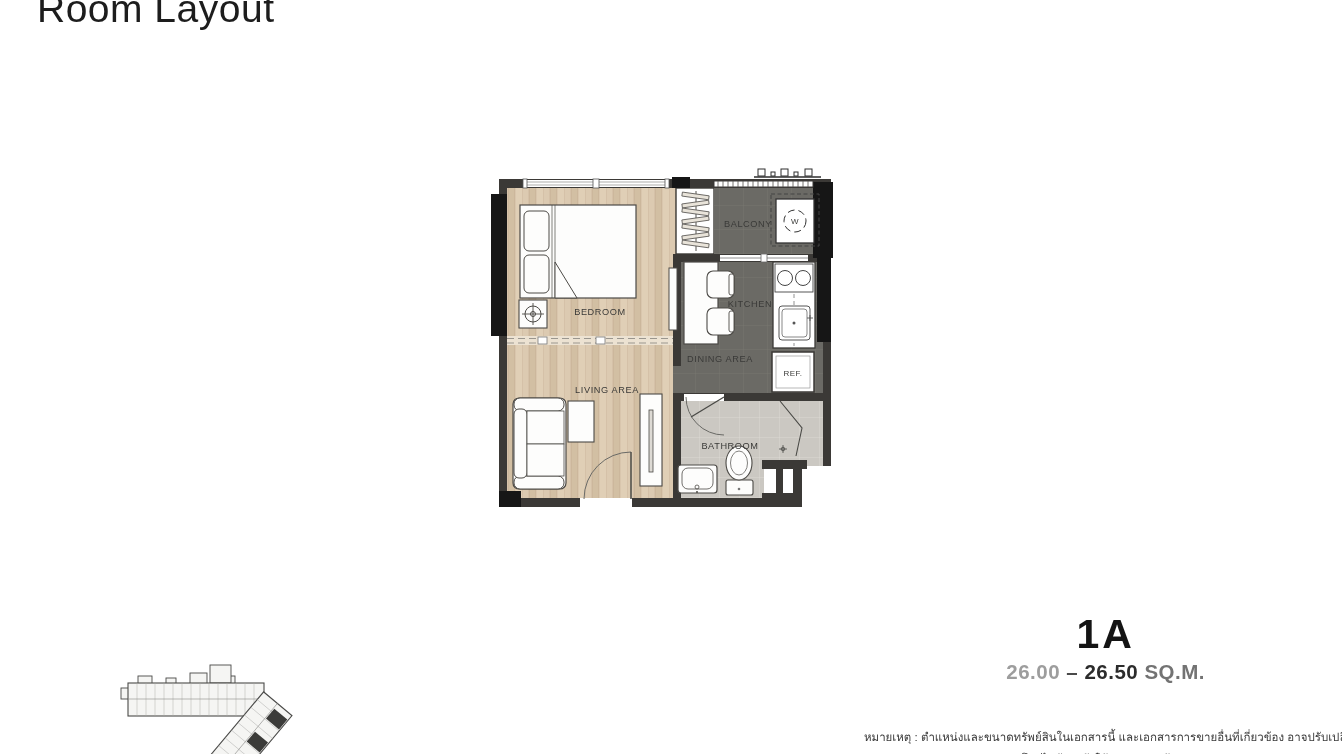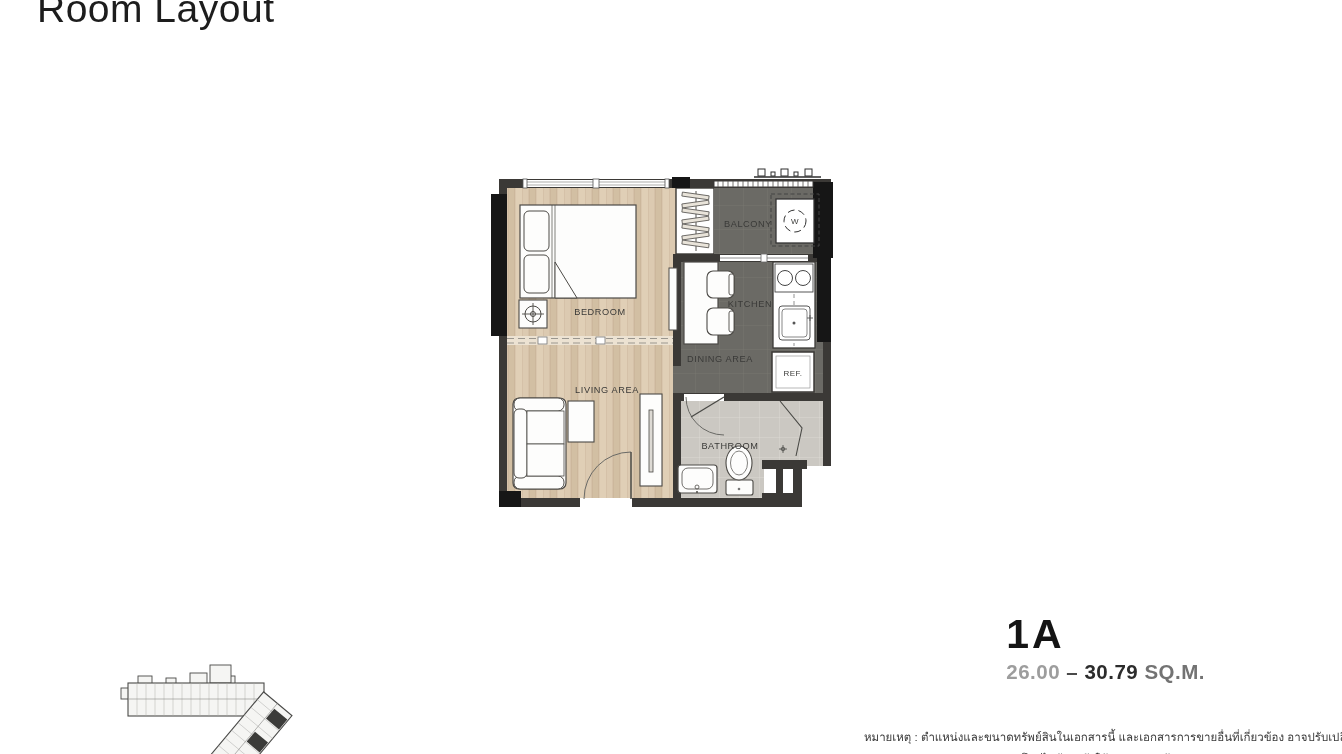--- a/index.html
+++ b/index.html
@@ -2,21 +2,21 @@
 <html><head>
 <meta charset="utf-8">
 <style>
   html,body{margin:0;padding:0;background:#ffffff;}
   .page{position:relative;width:1342px;height:754px;background:#fff;overflow:hidden;
         font-family:"Liberation Sans", sans-serif;}
   .title{position:absolute;left:37px;top:-13px;font-size:39px;font-weight:400;
          color:#1d1d1d;letter-spacing:0.5px;margin:0;}
   .plan-wrap{position:absolute;left:480px;top:158px;width:370px;height:352px;}
   .siteplan-wrap{position:absolute;left:116px;top:658px;width:220px;height:96px;}
-  .unit-info{position:absolute;right:137px;top:612px;text-align:left;}
+  .unit-info{position:absolute;right:137px;top:612px;text-align:center;}
   .unit-name{font-size:41px;font-weight:700;color:#141414;letter-spacing:3px;line-height:1.1;}
   .unit-area{margin-top:3px;font-size:20.5px;font-weight:700;letter-spacing:0.5px;}
   .unit-area .a0{color:#9d9d9d;}
   .unit-area .a1{color:#4a4a4a;}
   .unit-area .a2{color:#2c2c2c;}
   .unit-area .a3{color:#737373;}
   .disclaimer{position:absolute;right:8px;top:728px;width:470px;color:#3a3a3a;}
   .disclaimer .l1{font-size:11.5px;text-align:right;white-space:nowrap;}
   .disclaimer .l2{font-size:11.5px;text-align:center;margin-top:4px;}
   svg text{font-family:"Liberation Sans", sans-serif;}
@@ -280,21 +280,21 @@
         <rect x="160" y="44" width="17" height="13" fill="#3b3b39"></rect>
         <rect x="160" y="74" width="17" height="13" fill="#3b3b39"></rect>
         <rect x="160" y="116" width="17" height="13" fill="#3b3b39"></rect>
       </g>
     </g>
   </svg>
   </div>
 
   <div class="unit-info">
     <div class="unit-name">1A</div>
-    <div class="unit-area"><span class="a0">26.00</span><span class="a1"> – </span><span class="a2">30.79 </span><span class="a3">SQ.M.</span></div>
+    <div class="unit-area"><span class="a0">26.00</span><span class="a1"> – </span><span class="a2">26.50 </span><span class="a3">SQ.M.</span></div>
   </div>
 
   <div class="disclaimer">
     <div class="l1">หมายเหตุ : ตำแหน่งและขนาดทรัพย์สินในเอกสารนี้ และเอกสารการขายอื่นที่เกี่ยวข้อง อาจปรับเปลี่ยนได้</div>
     <div class="l2">โดยไม่ต้องแจ้งให้ทราบล่วงหน้า</div>
   </div>
 
 </div>
 
 </body></html>

